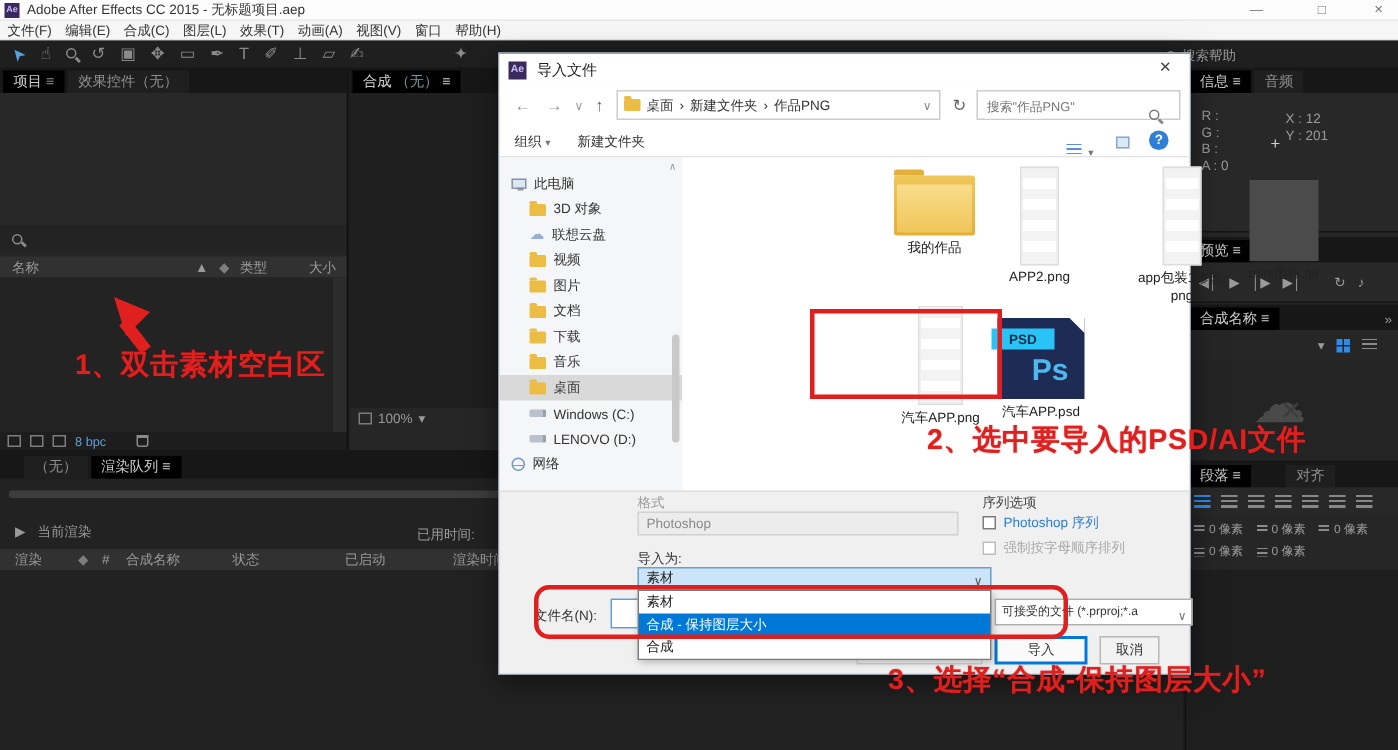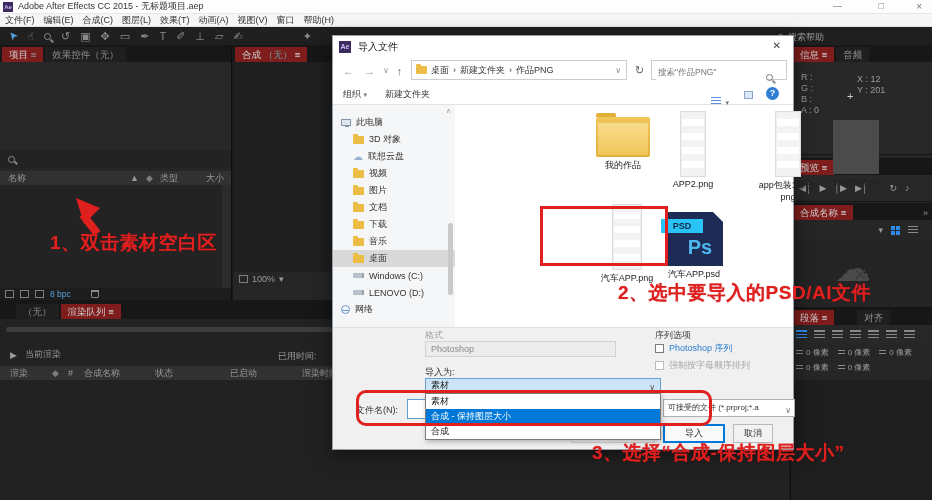--- a/index.html
+++ b/index.html
@@ -15,21 +15,21 @@
   .tool{font-size:11px;color:#8a8a8a;line-height:18px;}
   .tool.active{color:#55a0dc;}
   .rot-sel{display:inline-block;transform:rotate(-130deg);}
   
   .mag{display:inline-block;width:7px;height:7px;border:1.5px solid #8a8a8a;border-radius:50%;position:relative;}
   .mag::after{content:"";position:absolute;width:4px;height:1.5px;background:#8a8a8a;transform:rotate(45deg);right:-4px;bottom:-2px;}
   
   .panel{background:#262626;}
   .tabstrip{position:absolute;left:0;top:0;right:0;height:17px;background:#171717;display:flex;align-items:flex-end;gap:2px;padding-left:2px;}
   .aetab{height:15px;line-height:15px;padding:0 7px;font-size:9.5px;color:#8f8f8f;background:#1f1f1f;}
-  .aetab.active{background:#7f1d1d;color:#cfcfcf;}
+  .aetab.active{background:#000000;color:#cfcfcf;}
   .none-teal{color:#6f9c9c;}
   .colhead{background:#313131;font-size:9px;color:#9a9a9a;}
   .boxicon{display:inline-block;width:9px;height:8px;border:1px solid #7d7d7d;}
   .trash{display:inline-block;width:8px;height:8px;border:1px solid #8a8a8a;border-top:2px solid #8a8a8a;border-radius:0 0 2px 2px;}
   .lines{display:inline-block;width:10px;height:8px;background:repeating-linear-gradient(#8a8a8a 0 1px,transparent 1px 3px);}
   .alico{display:inline-block;width:11px;height:9px;color:#888;background:repeating-linear-gradient(currentColor 0 1.5px,transparent 1.5px 3.5px);}
   .alico.on{color:#2d8ceb;}
   .grid9{display:inline-block;width:9px;height:9px;background:linear-gradient(#262626,#262626) center/1px 100% no-repeat,linear-gradient(#262626,#262626) center/100% 1px no-repeat,#2d8ceb;}
   .pfield{display:flex;align-items:center;gap:3px;font-size:8px;color:#9a9a9a;white-space:nowrap;}
   
@@ -379,21 +379,21 @@
         <span class="psd" style="display:inline-block;">
           <span class="psd-band">PSD</span>
           <span class="psd-ps">Ps</span>
         </span>
         <div>汽车APP.psd</div>
       </div>
     </div>
 
     <div class="abs" style="left:0;bottom:0;right:0;height:122px;background:#f0f0f0;border-top:1px solid #e0e0e0;">
       <span class="abs" style="left:92px;top:1px;font-size:9px;color:#9b9b9b;">格式</span>
-      <div class="abs" style="left:92px;top:13px;width:191px;height:16px;background:#ececec;border:1px solid #d2d2d2;font-size:9px;color:#8a8a8a;line-height:14px;padding-left:5px;"><span>Photoshop</span></div>
+      <div class="abs" style="left:92px;top:13px;width:214px;height:16px;background:#ececec;border:1px solid #d2d2d2;font-size:9px;color:#8a8a8a;line-height:14px;padding-left:5px;"><span>Photoshop</span></div>
       <span class="abs" style="left:322px;top:1px;font-size:9px;color:#444;">序列选项</span>
       <div class="abs" style="left:322px;top:14px;display:flex;gap:5px;align-items:center;">
         <span class="cb"></span>
           <span style="font-size:9px;color:#2b7cd3;">Photoshop 序列</span>
       </div>
       <div class="abs" style="left:322px;top:31px;display:flex;gap:5px;align-items:center;">
         <span class="cb" style="border-color:#bcbcbc;"></span>
           <span style="font-size:9px;color:#a8a8a8;">强制按字母顺序排列</span>
       </div>
       <span class="abs" style="left:92px;top:38px;font-size:9px;color:#333;">导入为:</span>

